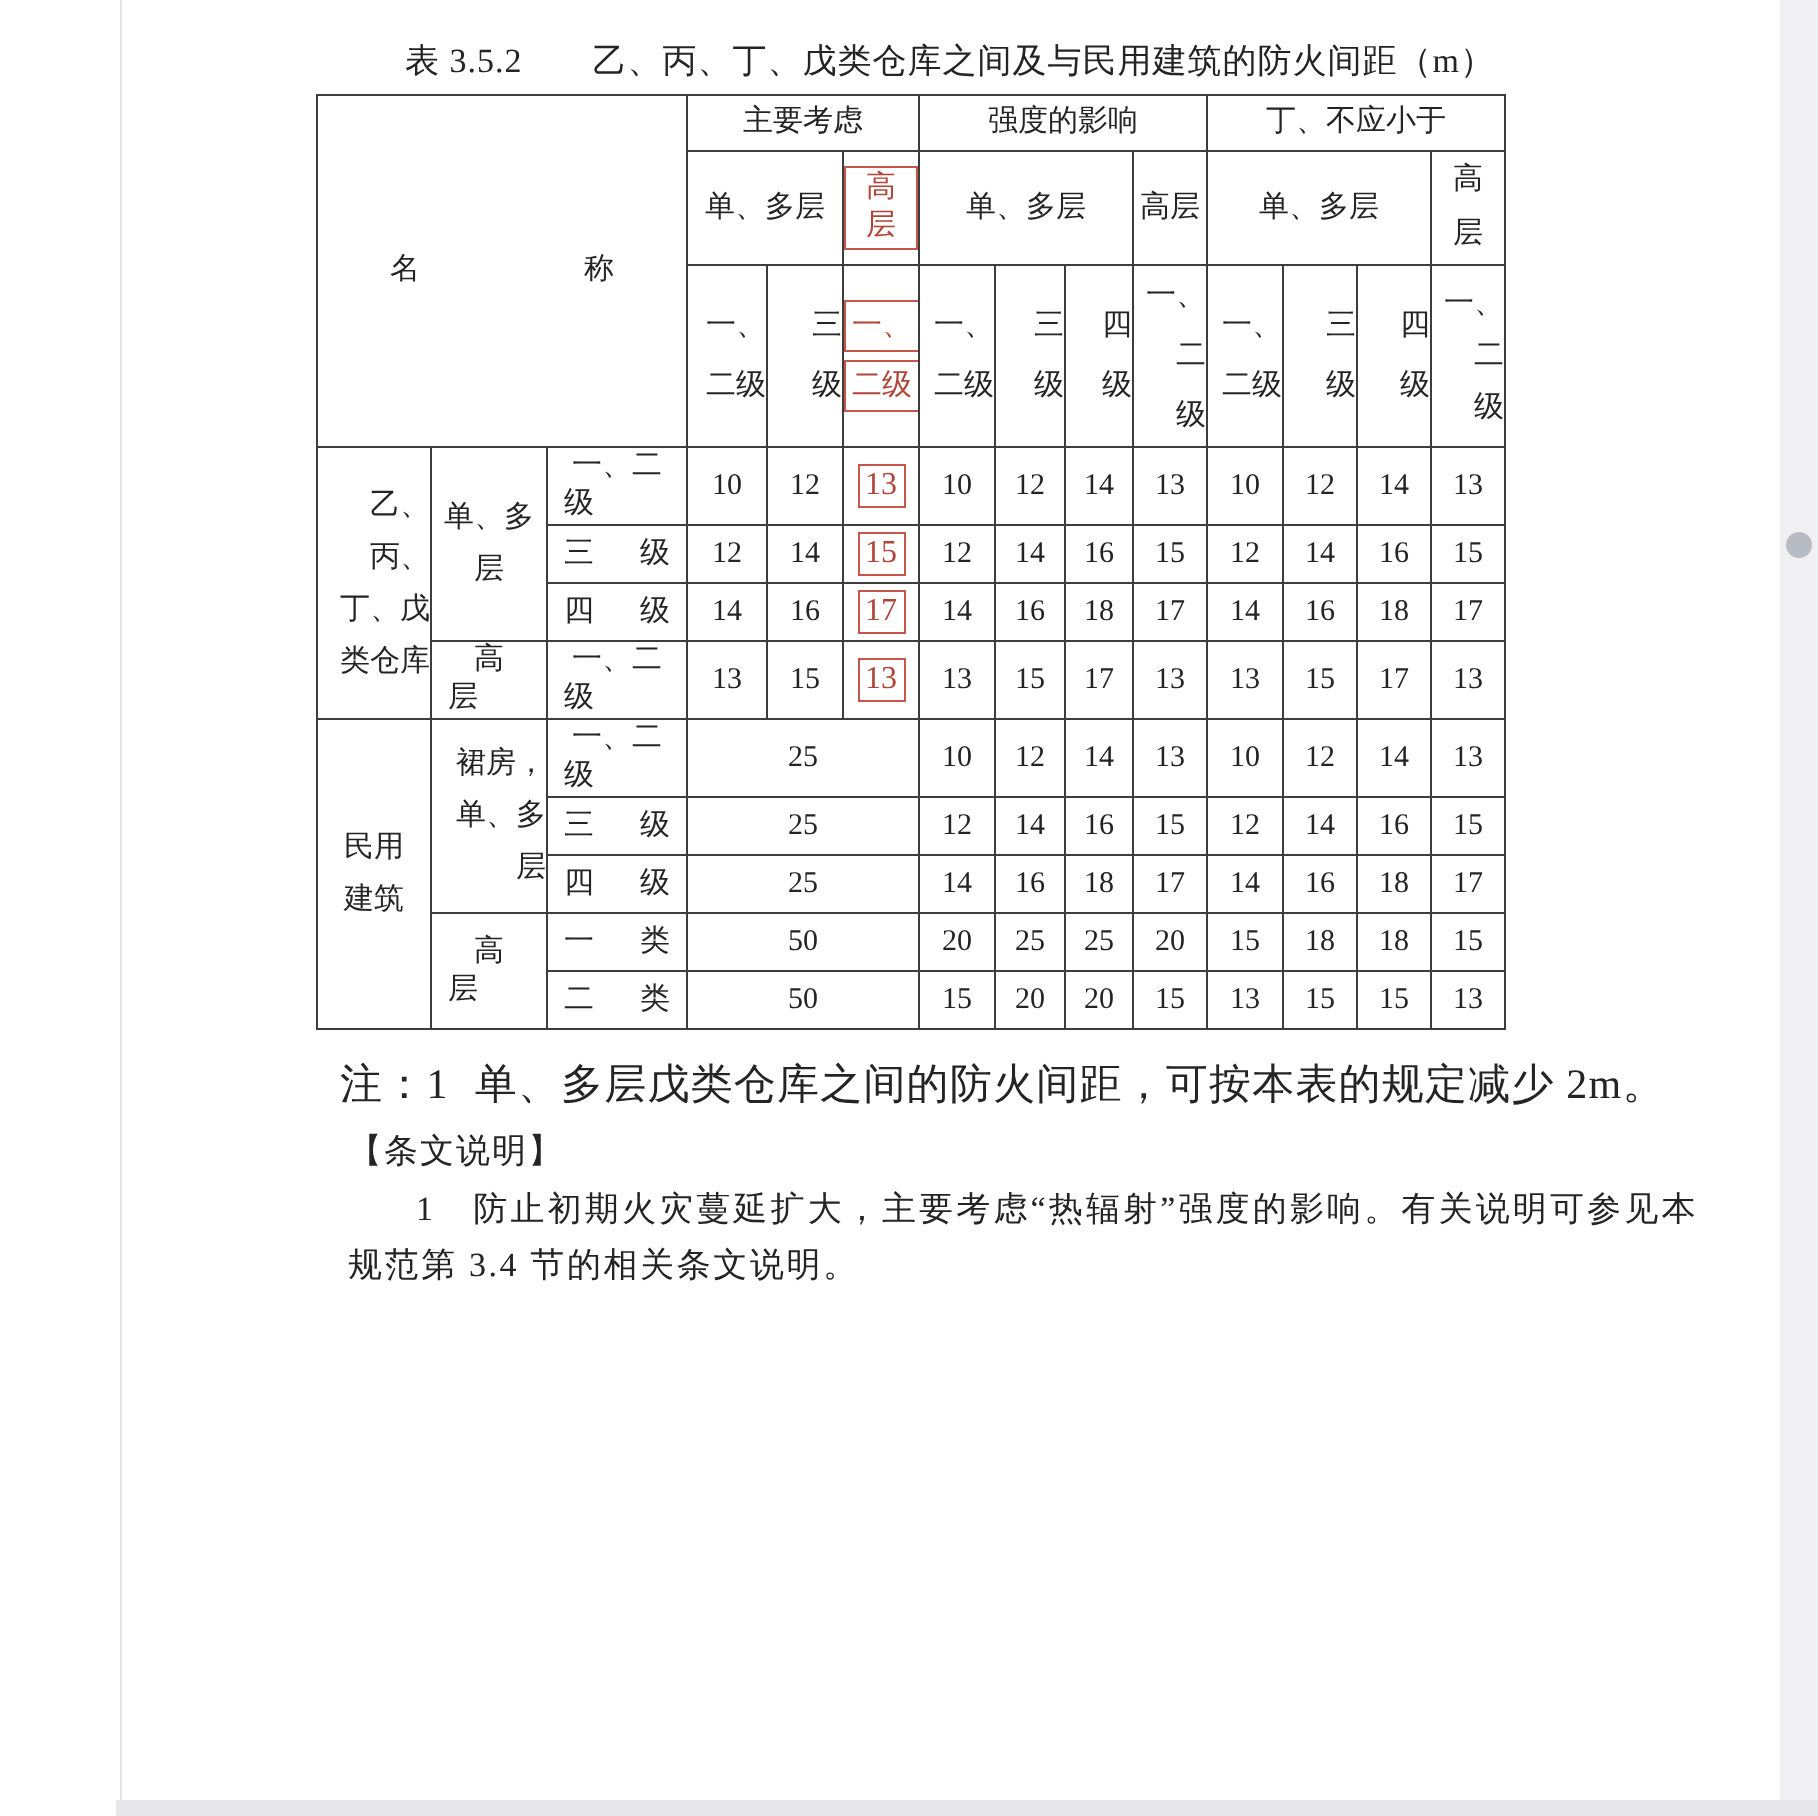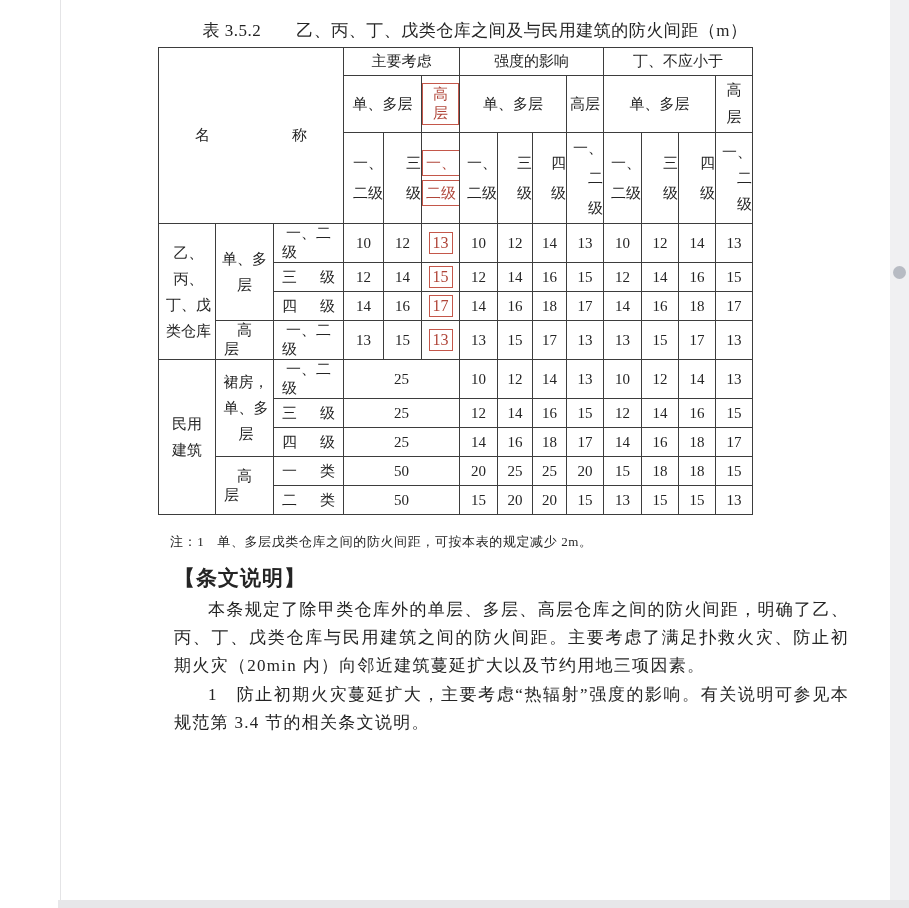--- a/index.html
+++ b/index.html
@@ -21,36 +21,36 @@
   table.fire { border-collapse:collapse; table-layout:fixed; width:594px; }
   table.fire td { border:1px solid #3d3d3d; text-align:center; vertical-align:middle; padding:0; font-size:15px; line-height:19px; }
   tr.h1 td { height:28px; }
   tr.h2 td { height:57px; }
   tr.h3 td { height:83px;text-align:right; }
   tr.br  td { height:29px; }
   .num { font-size:16px; }
   .ln  { display:block; line-height:27px; }
   .gln { display:block; line-height:30px; }
   .gln3{ display:block; line-height:26px; }
-  .lbl-ln { display:block; line-height:26px; text-align:center; padding-left:3px; }
+  .lbl-ln { display:block; line-height:26px; text-align:right; padding-left:3px; }
   .lbl-ln-c { display:block; line-height:26px; }
   .jl { text-align:justify; text-align-last:justify; padding:0 8px !important; }
   .gaobox { display:inline-block; border:1px solid #c4574a; color:#b0463a; padding:1px 3px; line-height:19px; }
   .gbox { display:block; width:max-content; margin:4px auto; border:1px solid #c4574a; color:#b0463a; padding:0 3px; line-height:24px; }
   .rbox { display:inline-block; border:1px solid #c4574a; color:#b0463a; padding:0 3px; line-height:20px; font-size:16px; }
 
-  .notes { margin:13px 0 0 110px; width:679px; font-size:13px; line-height:28.5px; letter-spacing:0.6px; text-align:justify; }
+  .notes { margin:13px 0 0 110px; width:679px; font-size:21px; line-height:28.5px; letter-spacing:0.6px; text-align:justify; }
   .note { padding-left:26px; text-indent:-26px; }
   .nnum { margin-right:13px; }
   .nnum2 { margin-left:37px; margin-right:13px; }
   .seg-redbox { color:#b0463a; border:1px solid #4d4d4d; padding:1px 3px; }
   .seg-redline { color:#b0463a; text-decoration:underline; text-underline-offset:5px; text-decoration-color:#b0463a; }
   .seg-darkbox { color:#9c4136; border:1px solid #5d4a44; padding:1px 1px; }
 
-  .expl-heading { margin:7px 0 0 114px; font-weight:bold; font-size:21px; letter-spacing:1px; }
+  .expl-heading { margin:7px 0 0 114px; font-weight:normal; font-size:17px; letter-spacing:1px; }
   .expl { margin:4px 0 0 114px; width:675px; font-size:17px; line-height:28.4px; letter-spacing:1.3px; text-align:justify; }
   .expl p { margin:0; text-indent:2em; }
 </style>
 </head>
 <body>
 
 <div class="left-rule"></div>
 
 <div class="content">
 
@@ -282,21 +282,20 @@
   </div>
 
   <div class="notes">
     <div class="note">
       <span>注：</span><span class="nnum">1</span><span>单、多层戊类仓库之间的防火间距，可按本表的规定减少 2m。</span>
     </div>
   </div>
 
   <div class="expl-heading">【条文说明】</div>
   <div class="expl">
-    <p>本条规定了除甲类仓库外的单层、多层、高层仓库之间的防火间距，明确了乙、丙、丁、戊类仓库与民用建筑之间的防火间距。主要考虑了满足扑救火灾、防止初期火灾（20min 内）向邻近建筑蔓延扩大以及节约用地三项因素。</p>
     <p>1　防止初期火灾蔓延扩大，主要考虑“热辐射”强度的影响。有关说明可参见本规范第 3.4 节的相关条文说明。</p>
 
   </div>
 
 </div>
 
 <div class="right-strip">
   <div class="scroll-dot"></div>
 </div>
 <div class="bottom-strip"></div>

